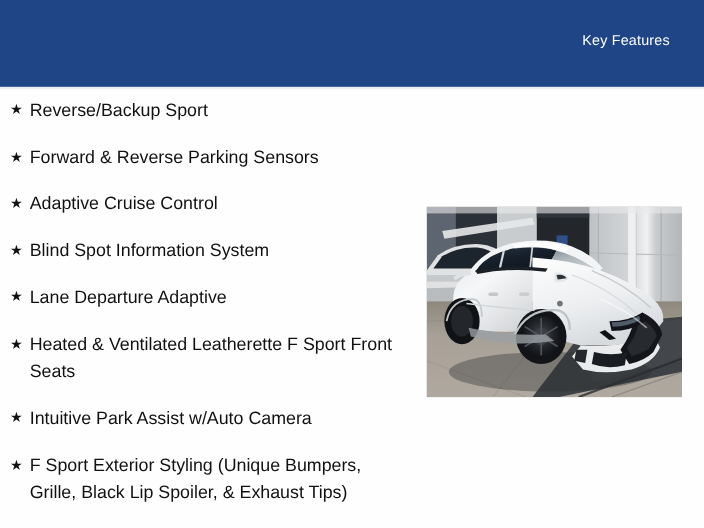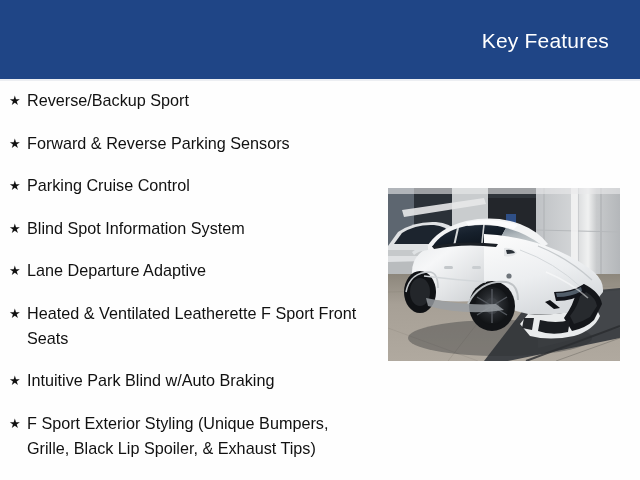--- a/index.html
+++ b/index.html
@@ -30,21 +30,21 @@
     width: 640px;
     height: 79px;
     background: #1f4586;
     box-sizing: border-box;
   }
   .header-title {
     position: absolute;
     right: 31px;
     top: 29px;
     color: #ffffff;
-    font-size: 21px;
+    font-size: 13px;
     font-weight: 400;
     letter-spacing: 0.2px;
     white-space: nowrap;
     text-align: left;
   }
   .header-underline {
     position: absolute;
     left: 0;
     top: 79px;
     width: 640px;
@@ -115,41 +115,41 @@
       <span class="feature-text">Reverse/Backup Sport</span>
     </div>
 
     <div class="feature-row">
       <span class="bullet">★</span>
       <span class="feature-text">Forward &amp; Reverse Parking Sensors</span>
     </div>
 
     <div class="feature-row">
       <span class="bullet">★</span>
-      <span class="feature-text">Parking Cruise Control</span>
+      <span class="feature-text">Adaptive Cruise Control</span>
     </div>
 
     <div class="feature-row">
       <span class="bullet">★</span>
       <span class="feature-text">Blind Spot Information System</span>
     </div>
 
     <div class="feature-row">
       <span class="bullet">★</span>
       <span class="feature-text">Lane Departure Adaptive</span>
     </div>
 
     <div class="feature-row">
       <span class="bullet">★</span>
       <span class="feature-text">Heated &amp; Ventilated Leatherette F Sport Front Seats</span>
     </div>
 
     <div class="feature-row">
       <span class="bullet">★</span>
-      <span class="feature-text">Intuitive Park Blind w/Auto Braking</span>
+      <span class="feature-text">Intuitive Park Assist w/Auto Camera</span>
     </div>
 
     <div class="feature-row">
       <span class="bullet">★</span>
       <span class="feature-text">F Sport Exterior Styling (Unique Bumpers, Grille, Black Lip Spoiler, &amp; Exhaust Tips)</span>
     </div>
 
   </div>
 
   <div class="photo-frame">

